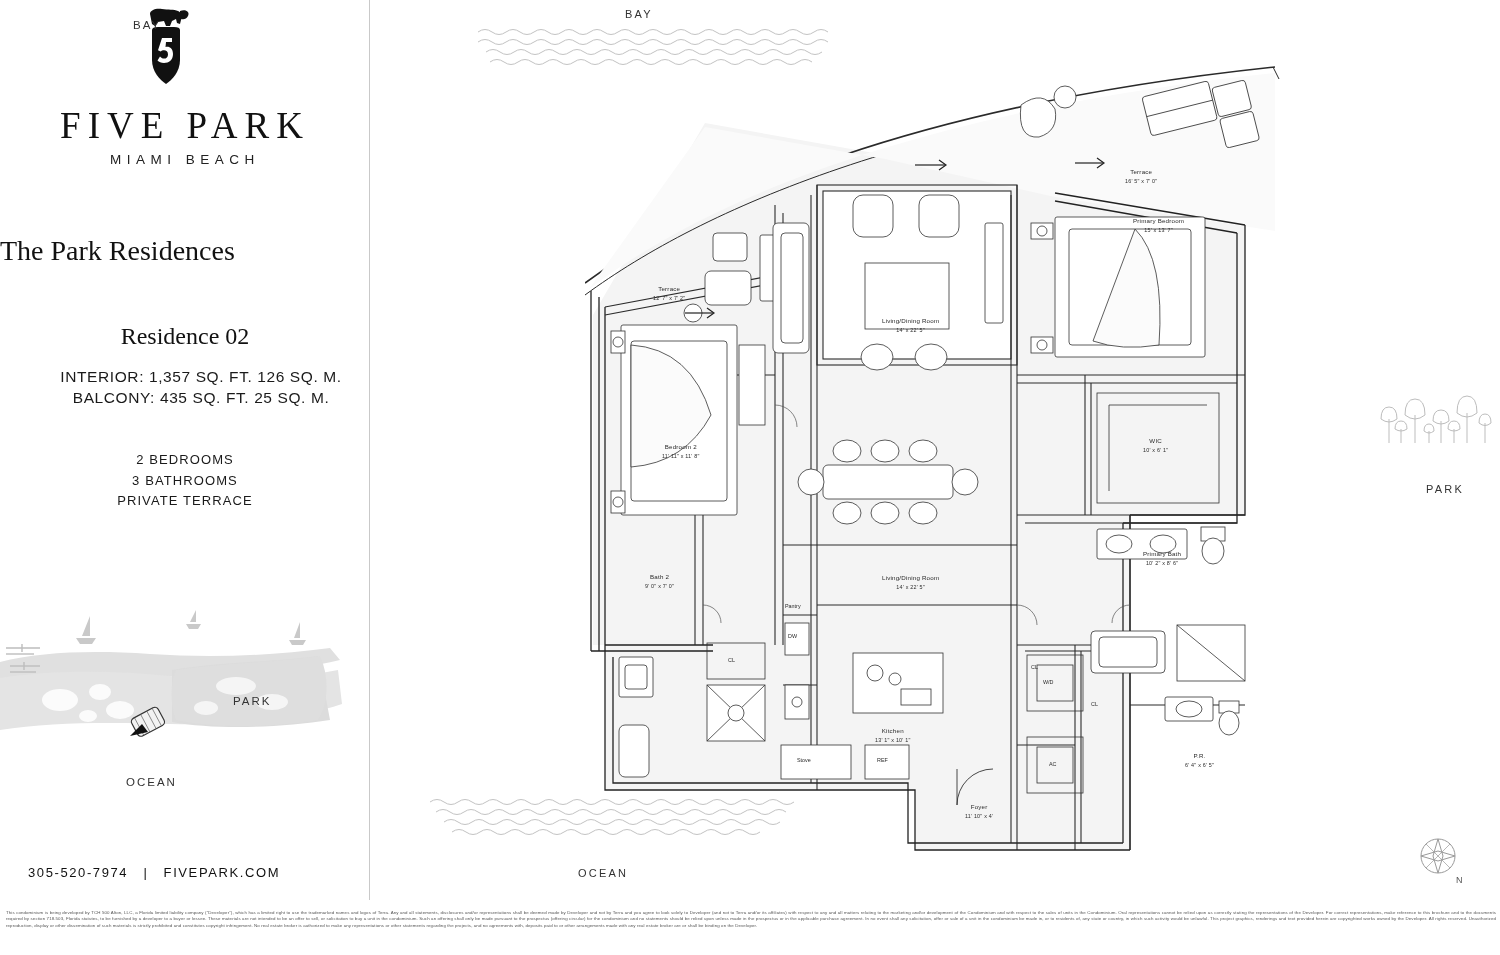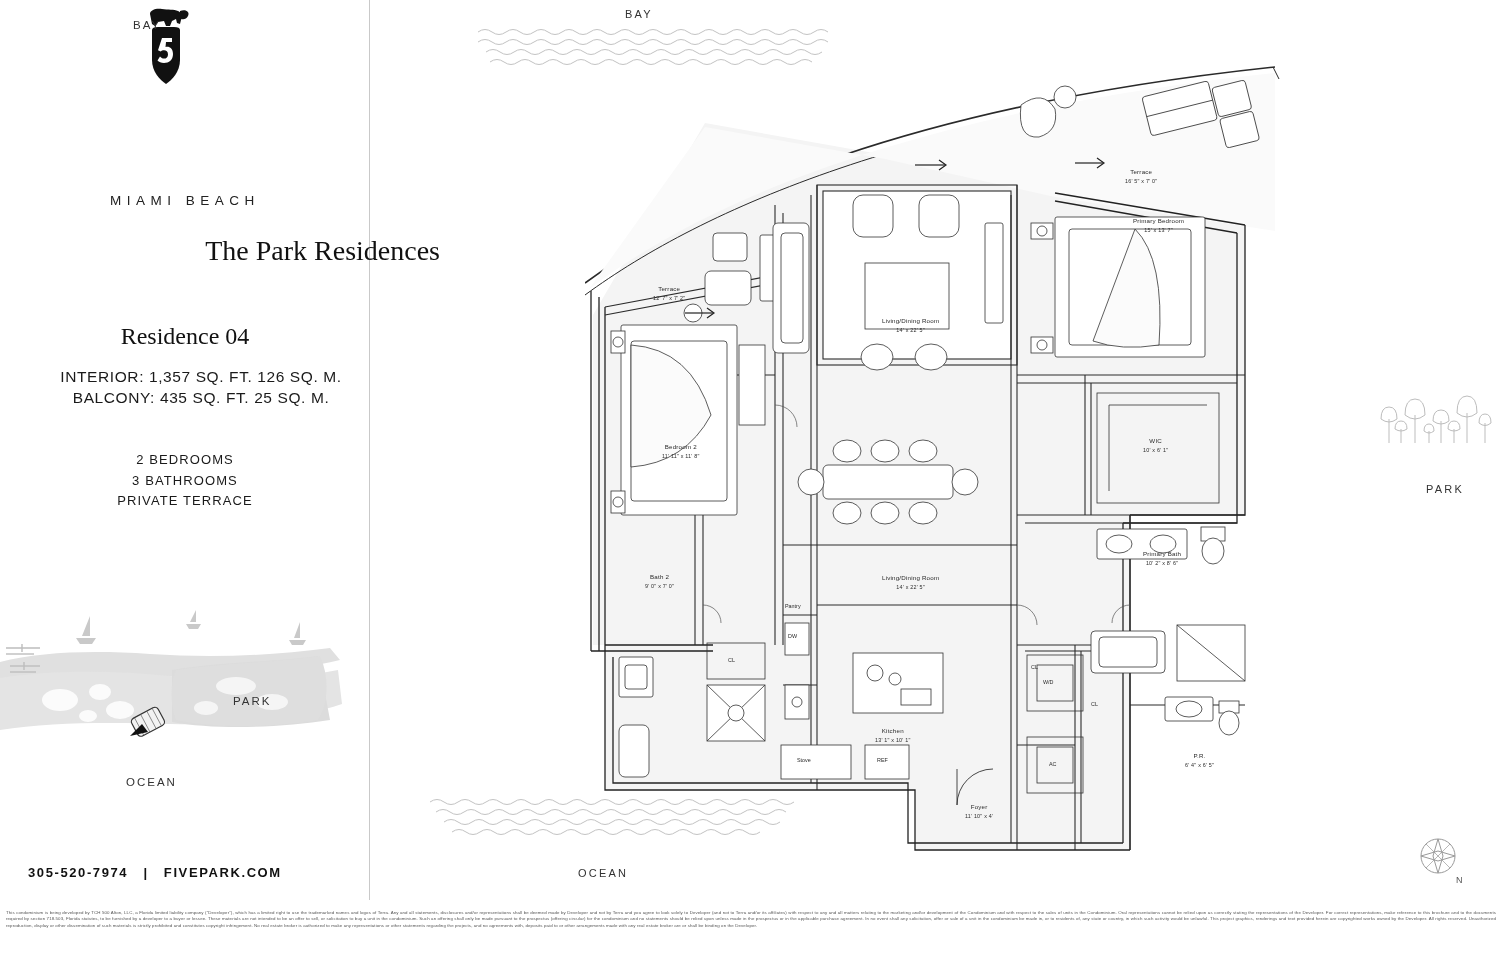--- a/index.html
+++ b/index.html
@@ -42,27 +42,26 @@
     color: #111;
   }
   #brand-sub {
     position: absolute;
     left: 0; top: 152px;
     width: 370px;
     text-align: center;
     font-size: 13.5px;
     letter-spacing: 5.5px;
     color: #222;
-    margin-top: 41px;
   }
   #collection-title {
     position: absolute;
     left: 0; top: 235px;
     width: 440px;
-    text-align: right;
+    text-align: left;
     font-family: "Liberation Serif", serif;
     font-size: 28px;
     color: #111;
     font-weight: 400;
   }
   #residence-title {
     position: absolute;
     left: 0; top: 323px;
     width: 370px;
     text-align: center;
@@ -112,21 +111,20 @@
   #km-park { left: 233px; top: 695px; }
   #km-ocean { left: 126px; top: 776px; }
 
   
   #footer-contact {
     position: absolute;
     left: 28px; top: 865px;
     font-size: 13px;
     letter-spacing: 1.6px;
     color: #111;
-    font-weight: bold;
   }
 
   
   #disclaimer {
     position: absolute;
     left: 6px; top: 910px;
     width: 1490px;
     font-size: 4.4px;
     line-height: 6.4px;
     color: #555;
@@ -184,24 +182,25 @@
 
         <path d="M14 6 C14 2 20 0 26 1 C32 2 38 1 42 3 C46 5 47 9 45 12 L44 16 L41 15 L40 11 L36 13 L34 18 L30 18 L28 13 L22 14 L19 18 L16 16 Z" fill="#111"></path>
         <path d="M44 3 C50 1 54 4 52 8 C50 12 46 12 44 10 Z" fill="#111"></path>
 
         <path d="M16 22 C16 20 18 19 22 19 L38 19 C42 19 44 20 44 22 L44 52 C44 64 36 72 30 76 C24 72 16 64 16 52 Z" fill="#111"></path>
 
         <path d="M26 30 L36 30 L36 34 L30 34 L29.5 39 C33 38 37 40 37 46 C37 52 33 55 28 55 C25 55 23 54 21.5 52.5 L24 48.5 C25 49.8 26.4 50.6 28 50.6 C30.4 50.6 32 49 32 46.4 C32 43.8 30.4 42.3 28 42.3 C26.6 42.3 25.5 42.8 24.6 43.6 L22 42.2 Z" fill="#fff"></path>
       </svg>
     </div>
 
+    <div id="brand-name">FIVE PARK</div>
     <div id="brand-sub">MIAMI BEACH</div>
 
     <div id="collection-title">The Park Residences</div>
-    <div id="residence-title">Residence 04</div>
+    <div id="residence-title">Residence 02</div>
 
     <div id="area-lines">
       <div>INTERIOR: 1,357 SQ. FT. 126 SQ. M.</div>
       <div>BALCONY: 435 SQ. FT. 25 SQ. M.</div>
     </div>
 
     <div id="feature-lines">
       <div>2 BEDROOMS</div>
       <div>3 BATHROOMS</div>
       <div>PRIVATE TERRACE</div>

